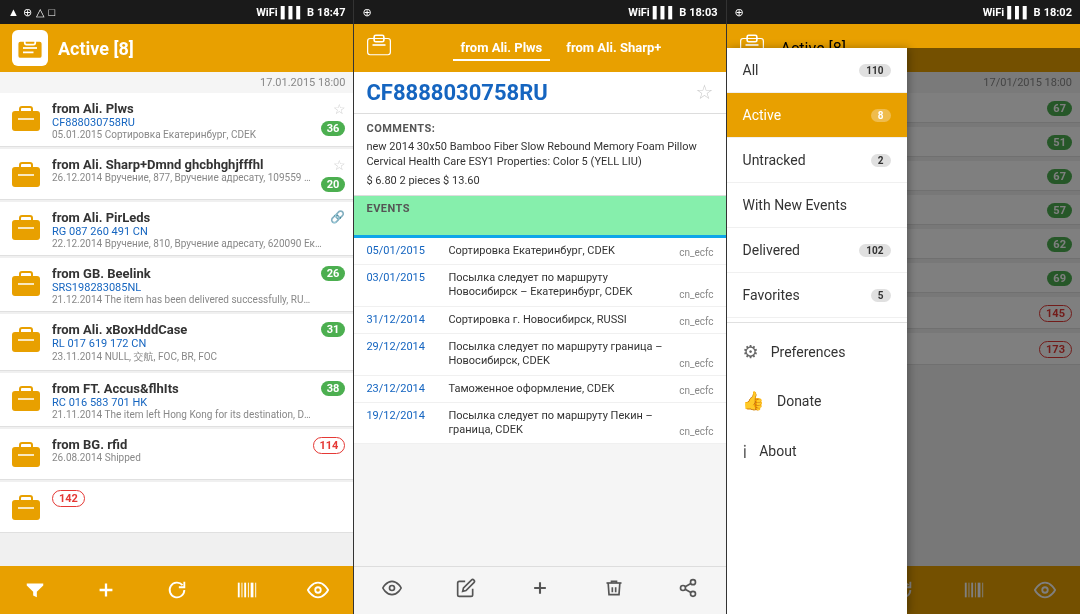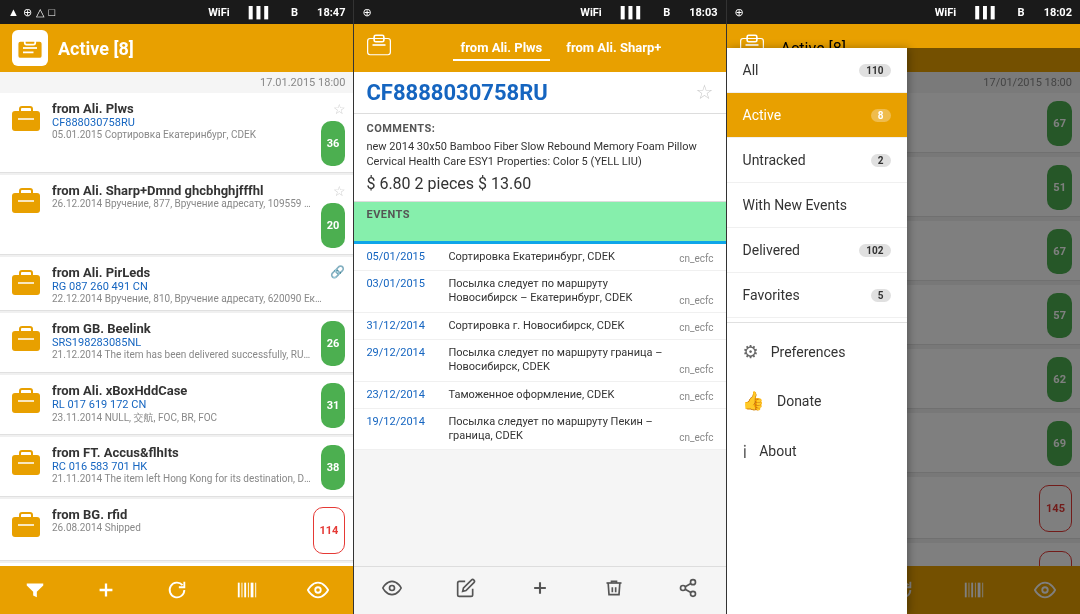--- a/index.html
+++ b/index.html
@@ -18,21 +18,21 @@
       height: 24px;
       background: #1a1a1a;
       display: flex;
       align-items: center;
       justify-content: space-between;
       padding: 0 8px;
       font-size: 11px;
       color: white;
     }
     .status-bar .left-icons { display: flex; gap: 4px; align-items: center; }
-    .status-bar .right-icons { display: flex; gap: 19px; align-items: center; font-size: 11px; font-weight: bold; }
+    .status-bar .right-icons { display: flex; gap: 3px; align-items: center; font-size: 11px; font-weight: bold; }
 
     
     .panel {
       flex: 1;
       display: flex;
       flex-direction: column;
       background: #f5f5f5;
       border-right: 1px solid #333;
       overflow: hidden;
     }
@@ -127,21 +127,21 @@
       flex-direction: column;
       align-items: flex-end;
       gap: 4px;
       flex-shrink: 0;
     }
     .star-icon { color: #ccc; font-size: 14px; }
     .count-badge {
       background: #4caf50;
       color: white;
       border-radius: 10px;
-      padding: 16px 6px;
+      padding: 1px 6px;
       font-size: 11px;
       font-weight: bold;
       min-width: 24px;
       text-align: center;
     }
     .count-badge.red { background: white; color: #e53935; border: 1.5px solid #e53935; }
 
     
     .bottom-bar {
       height: 48px;
@@ -217,21 +217,21 @@
       color: #555;
       margin-bottom: 4px;
       letter-spacing: 0.5px;
     }
     .comment-text {
       font-size: 11px;
       color: #333;
       line-height: 1.4;
     }
     .price-line {
-      font-size: 16px;
+      font-size: 11px;
       color: #333;
       margin-top: 4px;
     }
 
     .events-section { flex: 1; overflow-y: auto; background: #f5f5f5; }
     .events-label {
       font-size: 11px;
       font-weight: bold;
       color: #555;
       padding: 6px 12px 20px;
@@ -634,21 +634,21 @@
       <span class="event-desc">Сортировка Екатеринбург, CDEK</span>
       <span class="event-source">cn_ecfc</span>
     </div>
     <div class="event-item">
       <span class="event-date">03/01/2015</span>
       <span class="event-desc">Посылка следует по маршруту Новосибирск – Екатеринбург, CDEK</span>
       <span class="event-source">cn_ecfc</span>
     </div>
     <div class="event-item">
       <span class="event-date">31/12/2014</span>
-      <span class="event-desc">Сортировка г. Новосибирск, CDEK</span>
+      <span class="event-desc">Сортировка г. Новосибирск, RUSSI</span>
       <span class="event-source">cn_ecfc</span>
     </div>
     <div class="event-item">
       <span class="event-date">29/12/2014</span>
       <span class="event-desc">Посылка следует по маршруту граница – Новосибирск, CDEK</span>
       <span class="event-source">cn_ecfc</span>
     </div>
     <div class="event-item">
       <span class="event-date">23/12/2014</span>
       <span class="event-desc">Таможенное оформление, CDEK</span>

